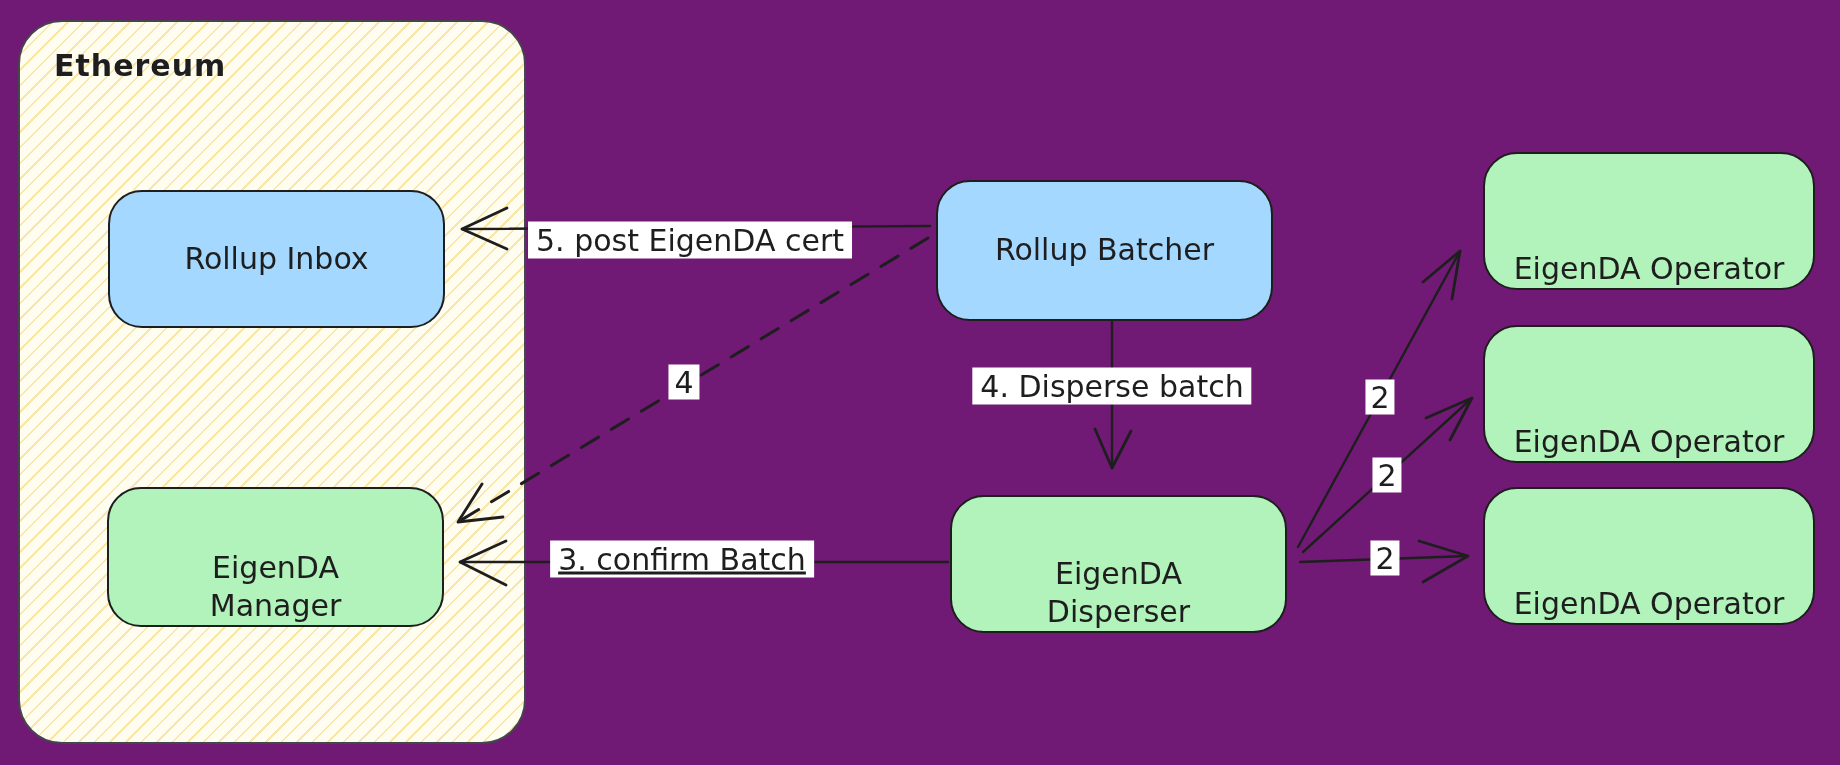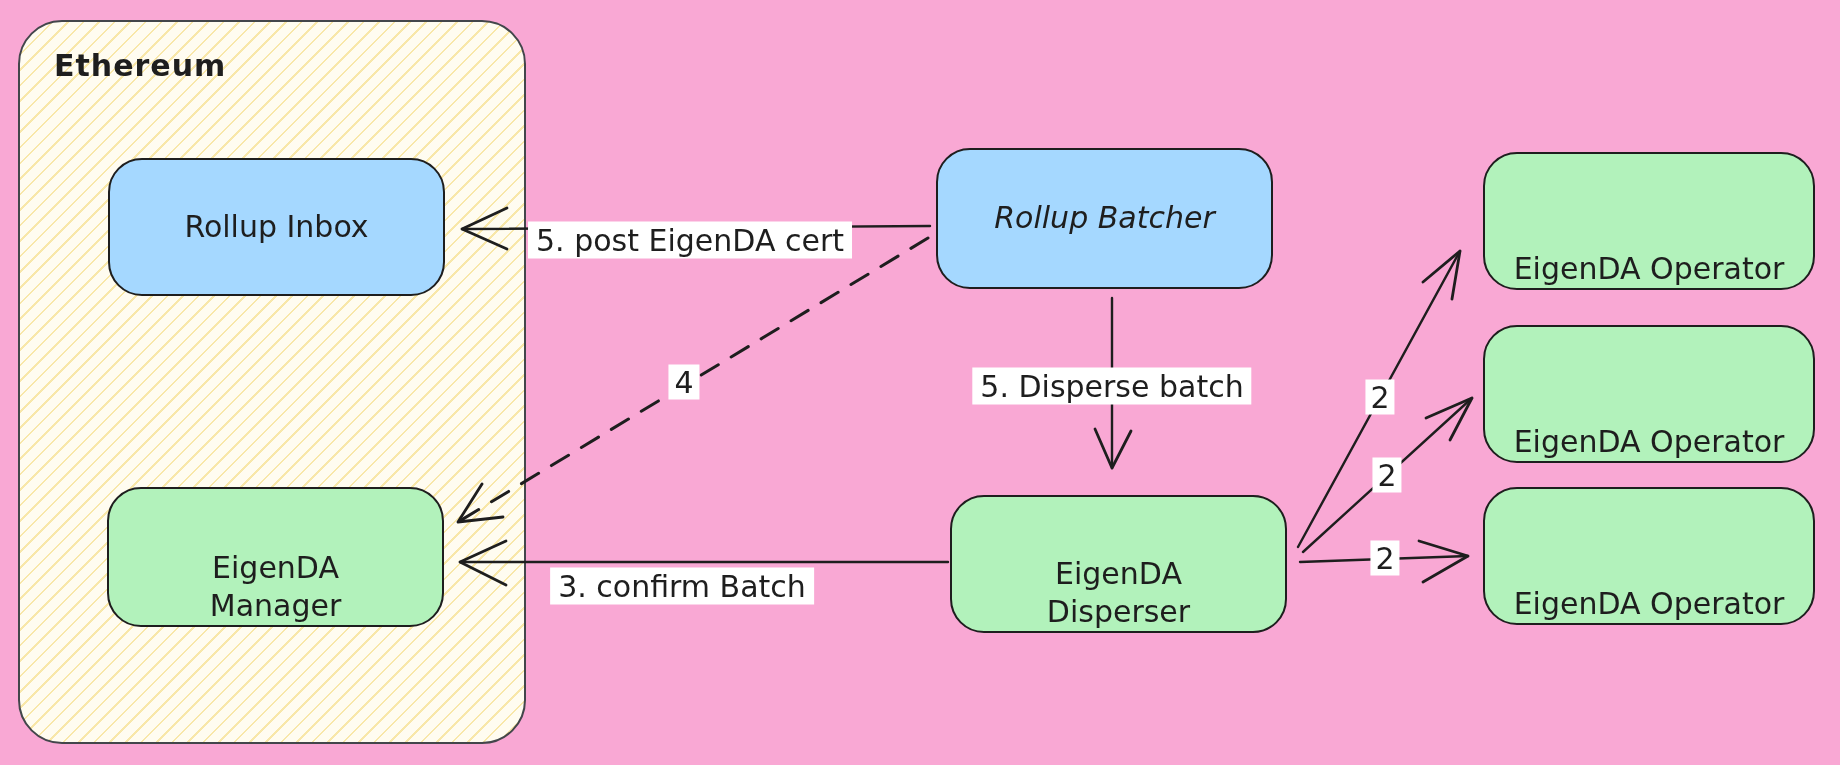--- a/index.html
+++ b/index.html
@@ -7,21 +7,21 @@
     padding: 0;
     background: #ffffff;
     font-family: "DejaVu Sans", "Liberation Sans", sans-serif;
   }
   #canvas {
     position: relative;
     width: 1840px;
     height: 765px;
     overflow: hidden;
     color: #1e1e1e;
-    background: #f9a8d4;
+    background: #701a75;
   }
 
   
   #ethereum-group {
     position: absolute;
     left: 18px;
     top: 20px;
     width: 508px;
     height: 724px;
     border: 2px solid #43464b;
@@ -57,26 +57,26 @@
     box-sizing: border-box;
     z-index: 3;
   }
   .node-label {
     font-size: 30px;
     line-height: 1.27;
     text-align: center;
     white-space: pre-line;
     color: #1e1e1e;
   }
-  .node-blue  { background: #a5d8ff; }
+  .node-blue  { background: #a5d8ff; margin-top: 32px; }
   .node-green { background: #b2f2bb; align-items: flex-end; }
 
   #node-rollup-inbox       { left: 108px;  top: 158px; }
   #node-eigenda-manager    { left: 107px;  top: 487px; height: 140px; }
-  #node-rollup-batcher     { left: 936px;  top: 148px; height: 141px; font-style: italic; }
+  #node-rollup-batcher     { left: 936px;  top: 148px; height: 141px; }
   #node-eigenda-disperser  { left: 950px;  top: 495px; }
   #node-eigenda-operator-1 { left: 1483px; top: 152px; width: 332px; }
   #node-eigenda-operator-2 { left: 1483px; top: 325px; width: 332px; }
   #node-eigenda-operator-3 { left: 1483px; top: 487px; width: 332px; }
 
   
   #arrows-layer {
     position: absolute;
     left: 0;
     top: 0;
@@ -113,21 +113,21 @@
     font-size: 30px;
     white-space: nowrap;
     color: #1e1e1e;
     z-index: 4;
     text-align: center;
   }
   #edge-label-disperse-batch { left: 1112px; top: 386px; }
   #edge-label-op-1           { left: 1380px; top: 397px; padding: 0 5px; }
   #edge-label-op-2           { left: 1387px; top: 475px; padding: 0 5px; }
   #edge-label-op-3           { left: 1385px; top: 558px; padding: 0 5px; }
-  #edge-label-confirm-batch  { left: 682px;  top: 586px; }
+  #edge-label-confirm-batch  { left: 682px;  top: 559px; text-decoration: underline; }
   #edge-label-step-4         { left: 684px;  top: 382px; padding: 0 6px; }
   #edge-label-post-cert      { left: 690px;  top: 227px; margin-top: 13px; }
 </style>
 </head>
 <body>
 
 <div id="canvas">
 
   <div id="ethereum-group">
     <div class="group-label">Ethereum</div>
@@ -194,21 +194,21 @@
   </div>
 
   <div class="node node-green" id="node-eigenda-operator-2">
     <span class="node-label">EigenDA Operator</span>
   </div>
 
   <div class="node node-green" id="node-eigenda-operator-3">
     <span class="node-label">EigenDA Operator</span>
   </div>
 
-  <div class="edge-label" id="edge-label-disperse-batch">5. Disperse batch</div>
+  <div class="edge-label" id="edge-label-disperse-batch">4. Disperse batch</div>
 
   <div class="edge-label" id="edge-label-op-1">2</div>
 
   <div class="edge-label" id="edge-label-op-2">2</div>
 
   <div class="edge-label" id="edge-label-op-3">2</div>
 
   <div class="edge-label" id="edge-label-confirm-batch">3. confirm Batch</div>
 
   <div class="edge-label" id="edge-label-step-4">4</div>

